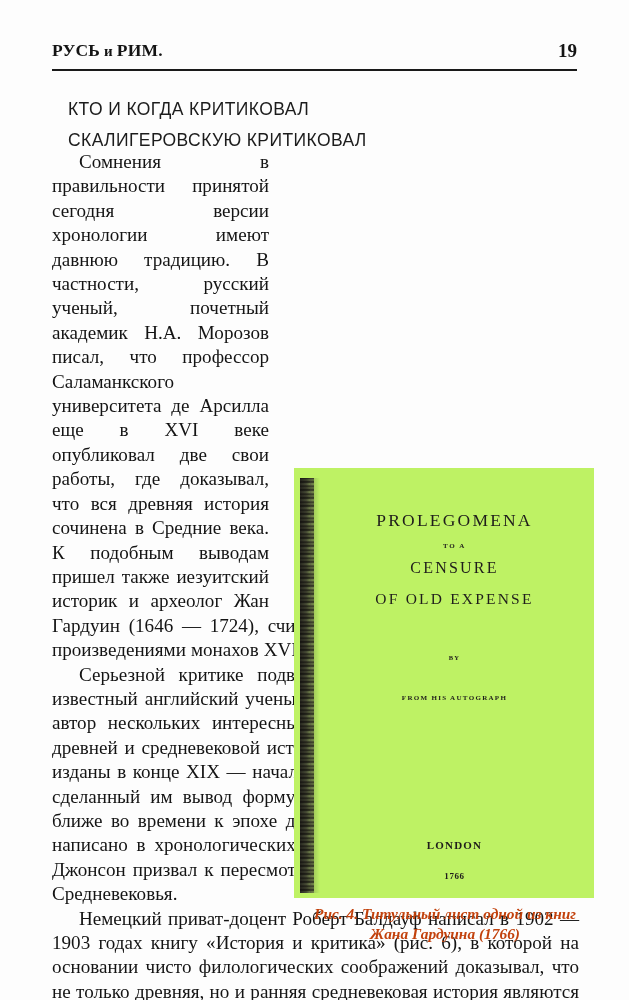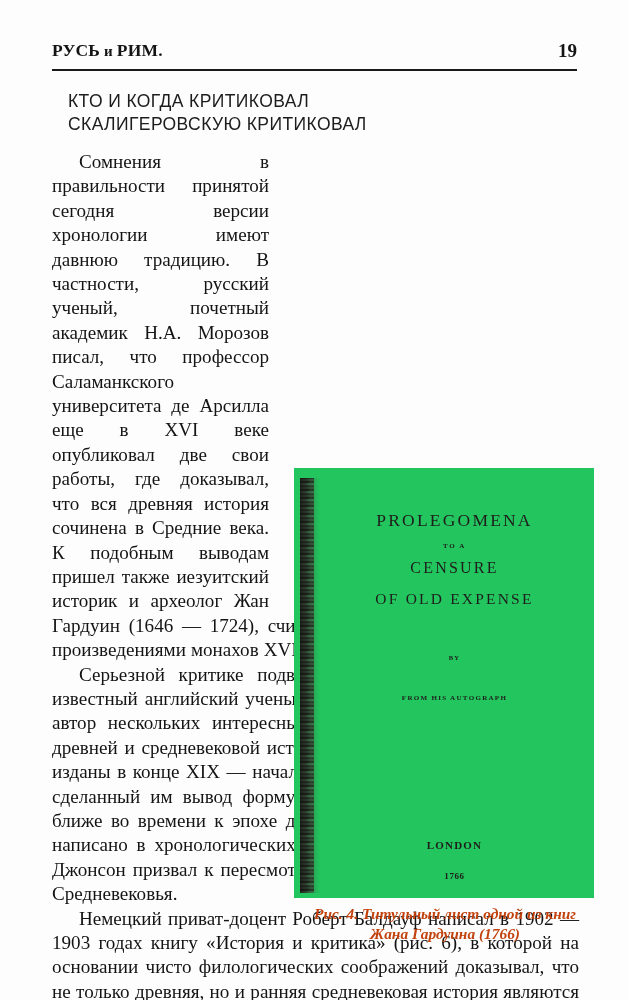--- a/index.html
+++ b/index.html
@@ -69,21 +69,21 @@
     left: 68px;
     top: 90px;
     width: 420px;
     font-family: "Liberation Sans", "DejaVu Sans", sans-serif;
     font-size: 17.5px;
     font-weight: 300;
     line-height: 23px;
     letter-spacing: 0.4px;
     color: #1c1c1c;
   }
-  .section-heading div { white-space: nowrap; }
+  .section-heading div { white-space: nowrap; margin-top: 8px; }
 
   
   .body-wrap {
     position: absolute;
     left: 52px;
     top: 150px;
     width: 527px;
   }
   p.para {
     margin: 0;
@@ -110,21 +110,21 @@
     left: 294px;
     top: 468px;
     width: 300px;
     height: 495px;
   }
   .plate {
     position: absolute;
     left: 0; top: 0;
     width: 300px;
     height: 430px;
-    background: #22c55e;
+    background: #bef264;
     overflow: hidden;
   }
   
   .gutter {
     position: absolute;
     left: 6px;
     top: 10px;
     width: 14px;
     height: 415px;
     background:

